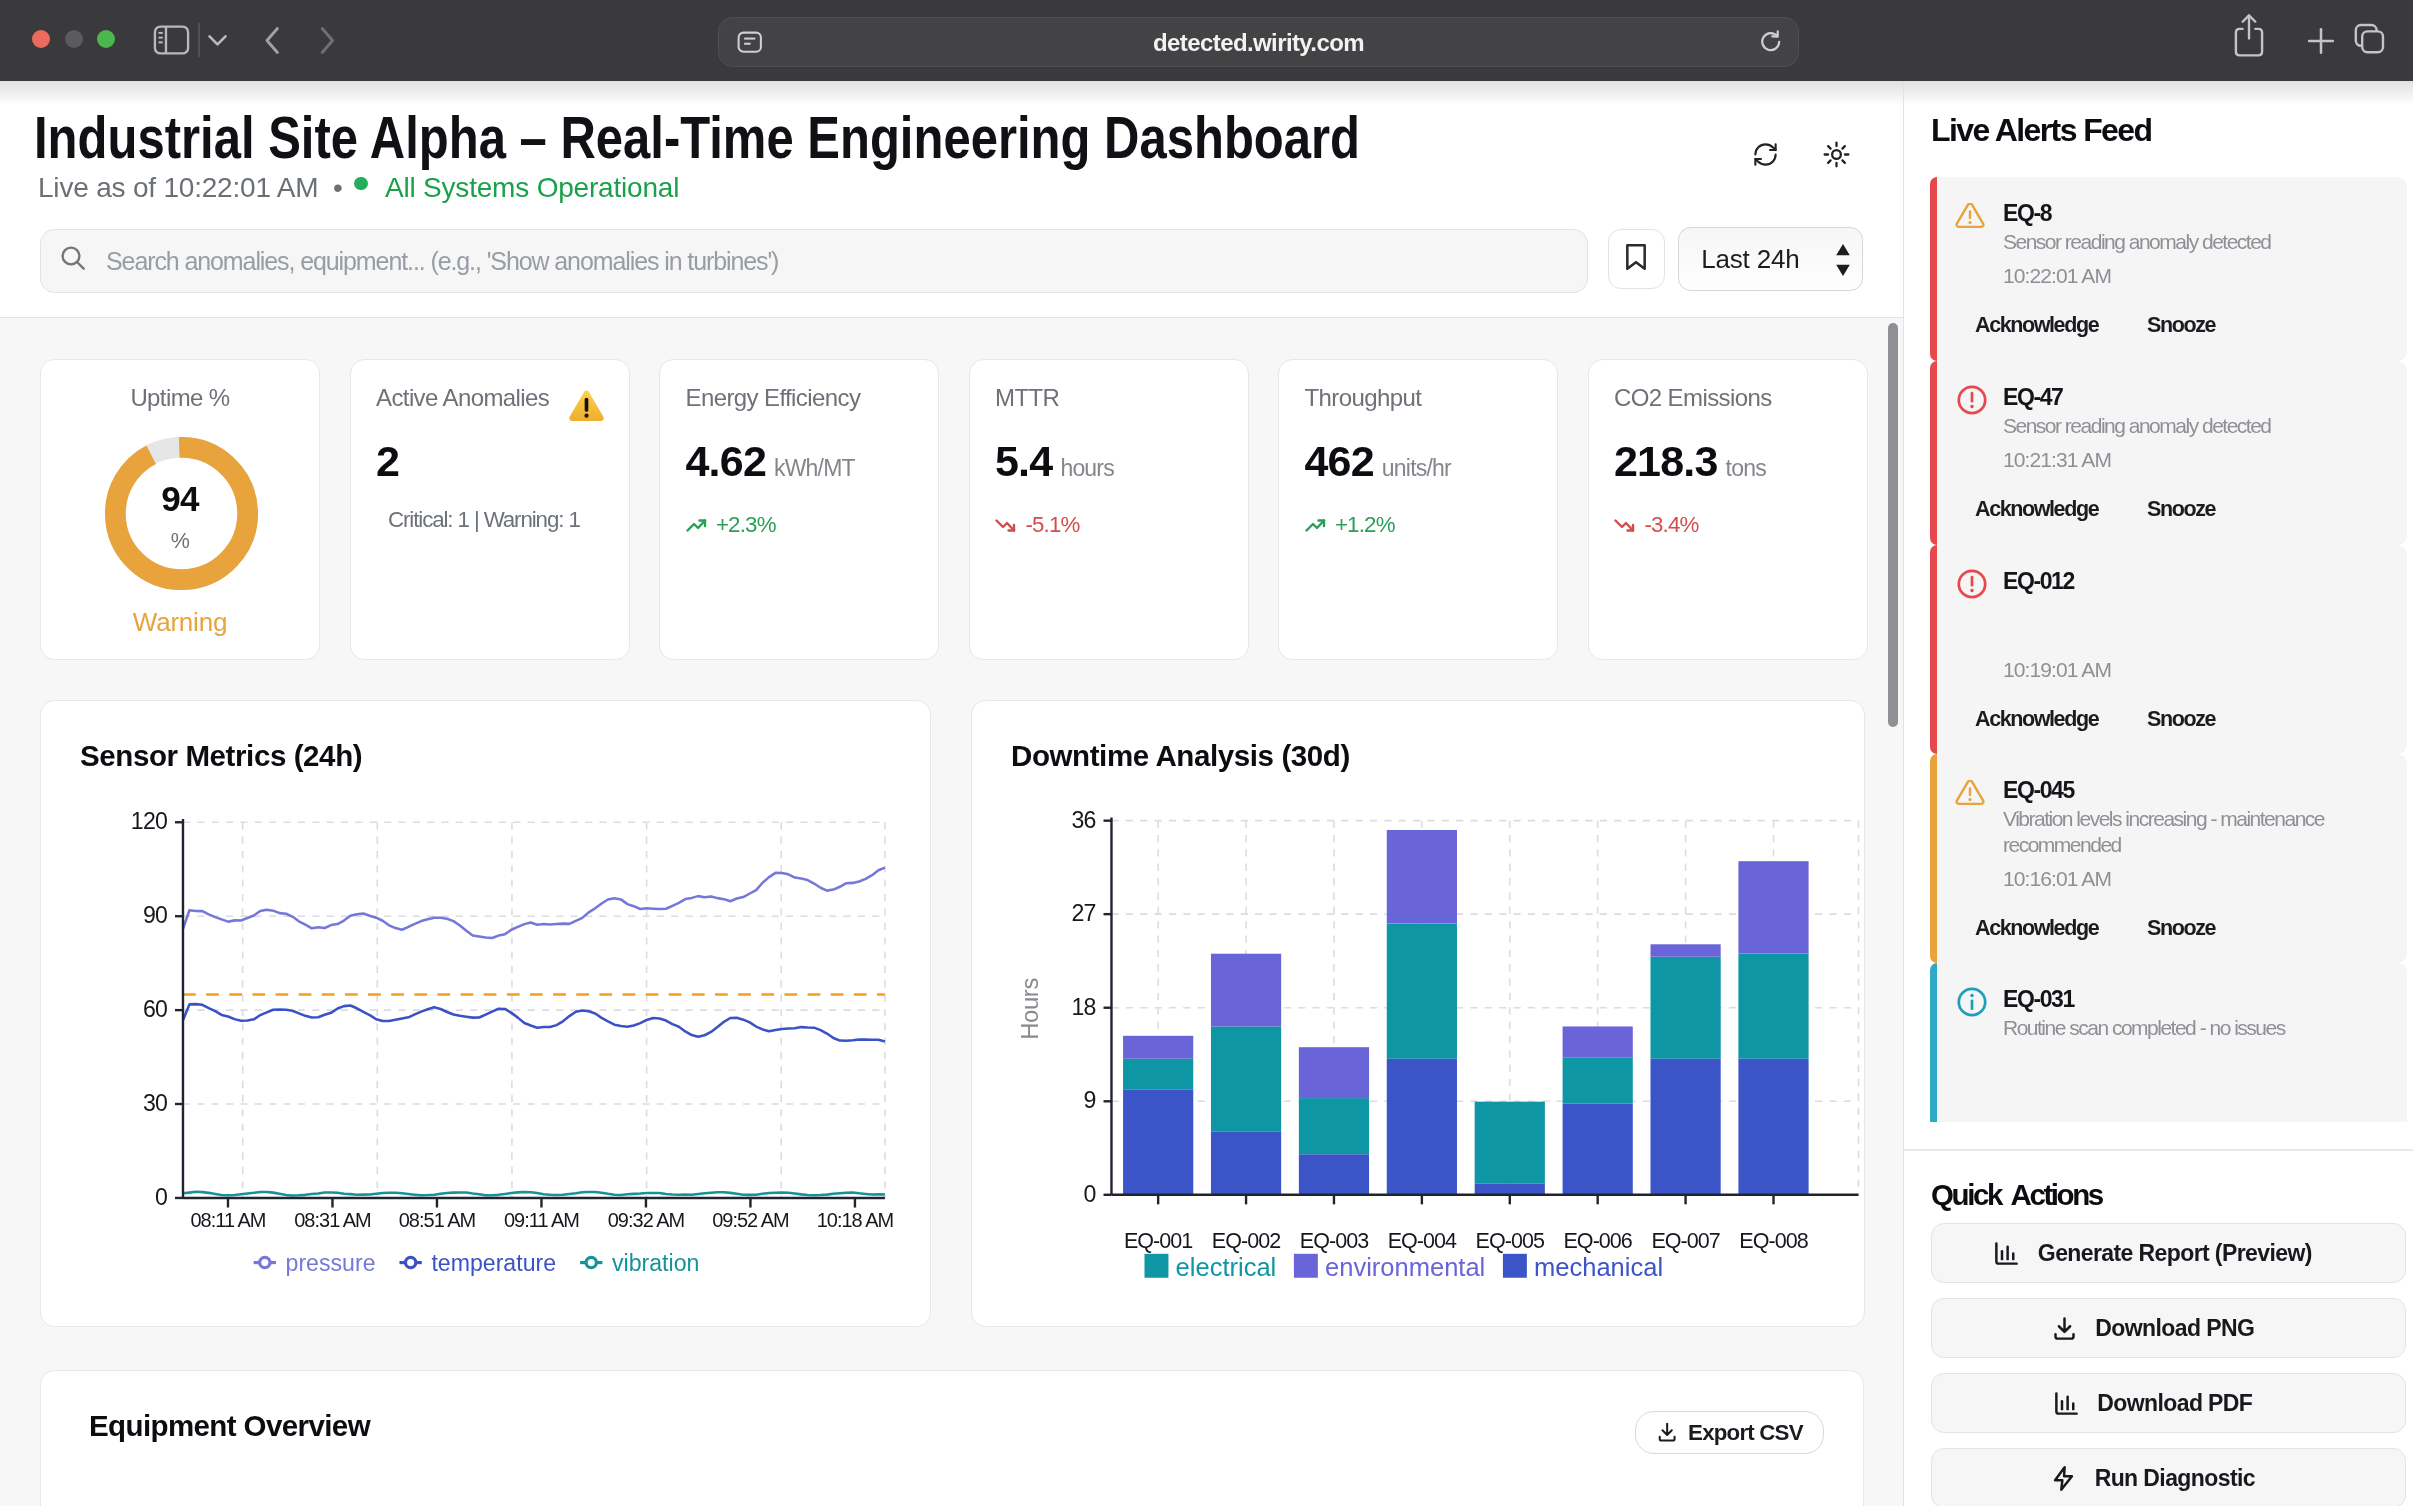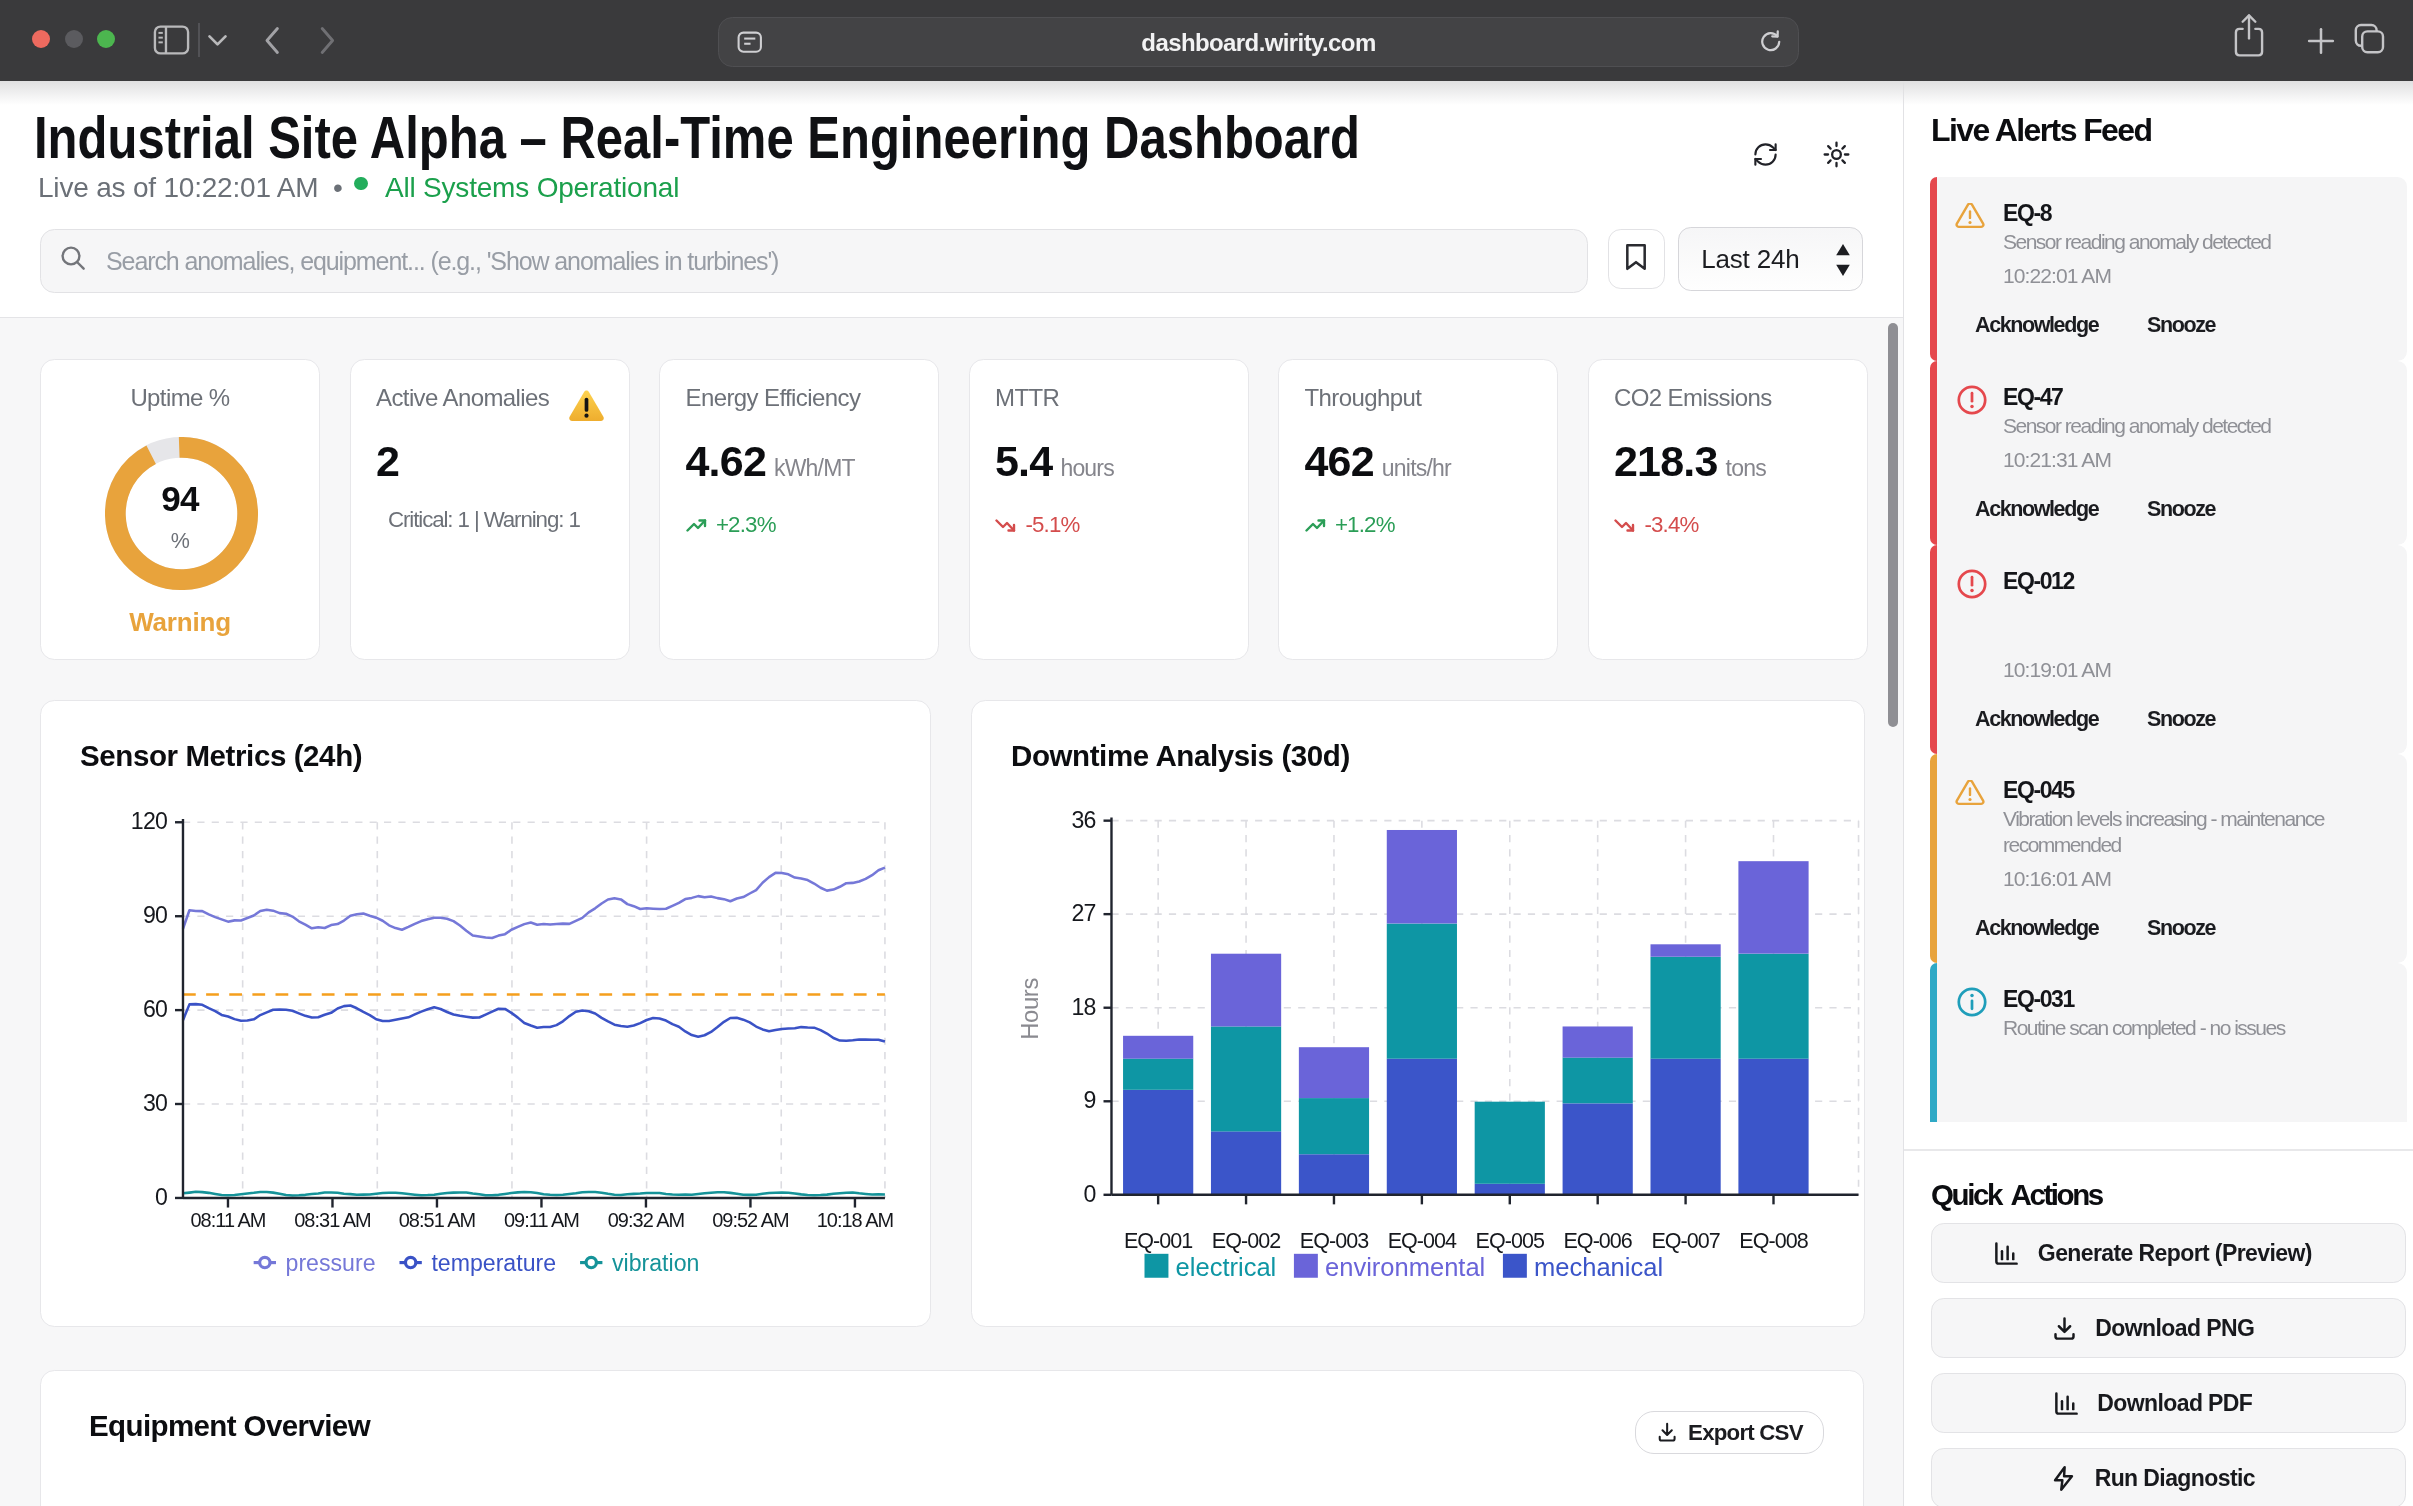--- a/index.html
+++ b/index.html
@@ -97,21 +97,21 @@
   </svg>
   <svg width="17.6" height="29" viewBox="0 0 22 36" style="position:absolute;left:319px;top:26px">
     <path d="M4 3 L17 18 L4 33" fill="none" stroke="#707074" stroke-width="3.6" stroke-linecap="round" stroke-linejoin="round"></path>
   </svg>
   <div class="urlbar">
     <svg width="25.5" height="22.3" viewBox="0 0 32 28" style="position:absolute;left:17.6px;top:12.8px">
       <rect x="2" y="2" width="28" height="24" rx="6" fill="none" stroke="#cfcfd2" stroke-width="2.6"></rect>
       <line x1="9" y1="9.5" x2="23" y2="9.5" stroke="#cfcfd2" stroke-width="2.6"></line>
       <line x1="9" y1="16" x2="17" y2="16" stroke="#cfcfd2" stroke-width="2.6"></line>
     </svg>
-    <div class="urltext">dashboard.wirity.com</div>
+    <div class="urltext">detected.wirity.com</div>
     <svg width="25.5" height="25.5" viewBox="0 0 24 24" style="position:absolute;right:14.4px;top:11.2px">
       <path d="M18.2 6.8 A8 8 0 1 0 20 12" fill="none" stroke="#cfcfd2" stroke-width="2.1" stroke-linecap="round"></path>
       <path d="M18.6 2.2 L18.4 7.2 L13.4 6.9" fill="none" stroke="#cfcfd2" stroke-width="2.1" stroke-linecap="round" stroke-linejoin="round"></path>
     </svg>
   </div>
   <svg width="34" height="46" viewBox="0 0 42 58" style="position:absolute;left:2232px;top:12.8px">
     <path d="M13 20 H9 C6.2 20 4.5 21.7 4.5 24.5 V49 C4.5 51.8 6.2 53.5 9 53.5 H33 C35.8 53.5 37.5 51.8 37.5 49 V24.5 C37.5 21.7 35.8 20 33 20 H29" fill="none" stroke="#c4c4c7" stroke-width="3" stroke-linecap="round"></path>
     <line x1="21" y1="3.5" x2="21" y2="32" stroke="#c4c4c7" stroke-width="3" stroke-linecap="round"></line>
     <path d="M13 11 L21 3 L29 11" fill="none" stroke="#c4c4c7" stroke-width="3" stroke-linecap="round" stroke-linejoin="round"></path>
   </svg>
@@ -177,21 +177,21 @@
 <div class="content">
   <div class="kpirow">
     <div class="kcard">
       <div class="ktitle" style="left:0;width:100%;text-align:center">Uptime %</div>
       <svg width="153" height="153" viewBox="0 0 192 192" style="position:absolute;left:64px;top:77px">
         <circle cx="96" cy="96" r="83" fill="none" stroke="#e6e6e9" stroke-width="26"></circle>
         <circle cx="96" cy="96" r="83" fill="none" stroke="#e8a33c" stroke-width="26" stroke-dasharray="484 37.5" transform="rotate(-92 96 96)"></circle>
       </svg>
       <div style="position:absolute;left:0;width:100%;top:119px;text-align:center;font-size:35px;font-weight:bold;letter-spacing:-0.8px;color:#0c0d10">94</div>
       <div style="position:absolute;left:0;width:100%;top:169px;text-align:center;font-size:21.5px;letter-spacing:-0.8px;color:#6d7178">%</div>
-      <div style="position:absolute;left:0;width:100%;top:247px;text-align:center;font-size:26px;font-weight:bold;letter-spacing:-0.2px;color:#e8a33c">Warning</div>
+      <div style="position:absolute;left:0;width:100%;top:247px;text-align:center;font-size:26px;font-weight:normal;letter-spacing:-0.2px;color:#e8a33c">Warning</div>
     </div>
     <div class="kcard">
       <div class="ktitle">Active Anomalies</div>
       <svg width="37" height="34" viewBox="0 0 46 42" style="position:absolute;left:217px;top:29px">
         <defs>
             <linearGradient id="wg" x1="0" y1="0" x2="0" y2="1">
           <stop offset="0" stop-color="#fdd24f"></stop>
               <stop offset="1" stop-color="#eead2e"></stop>
             </linearGradient>
           </defs>

